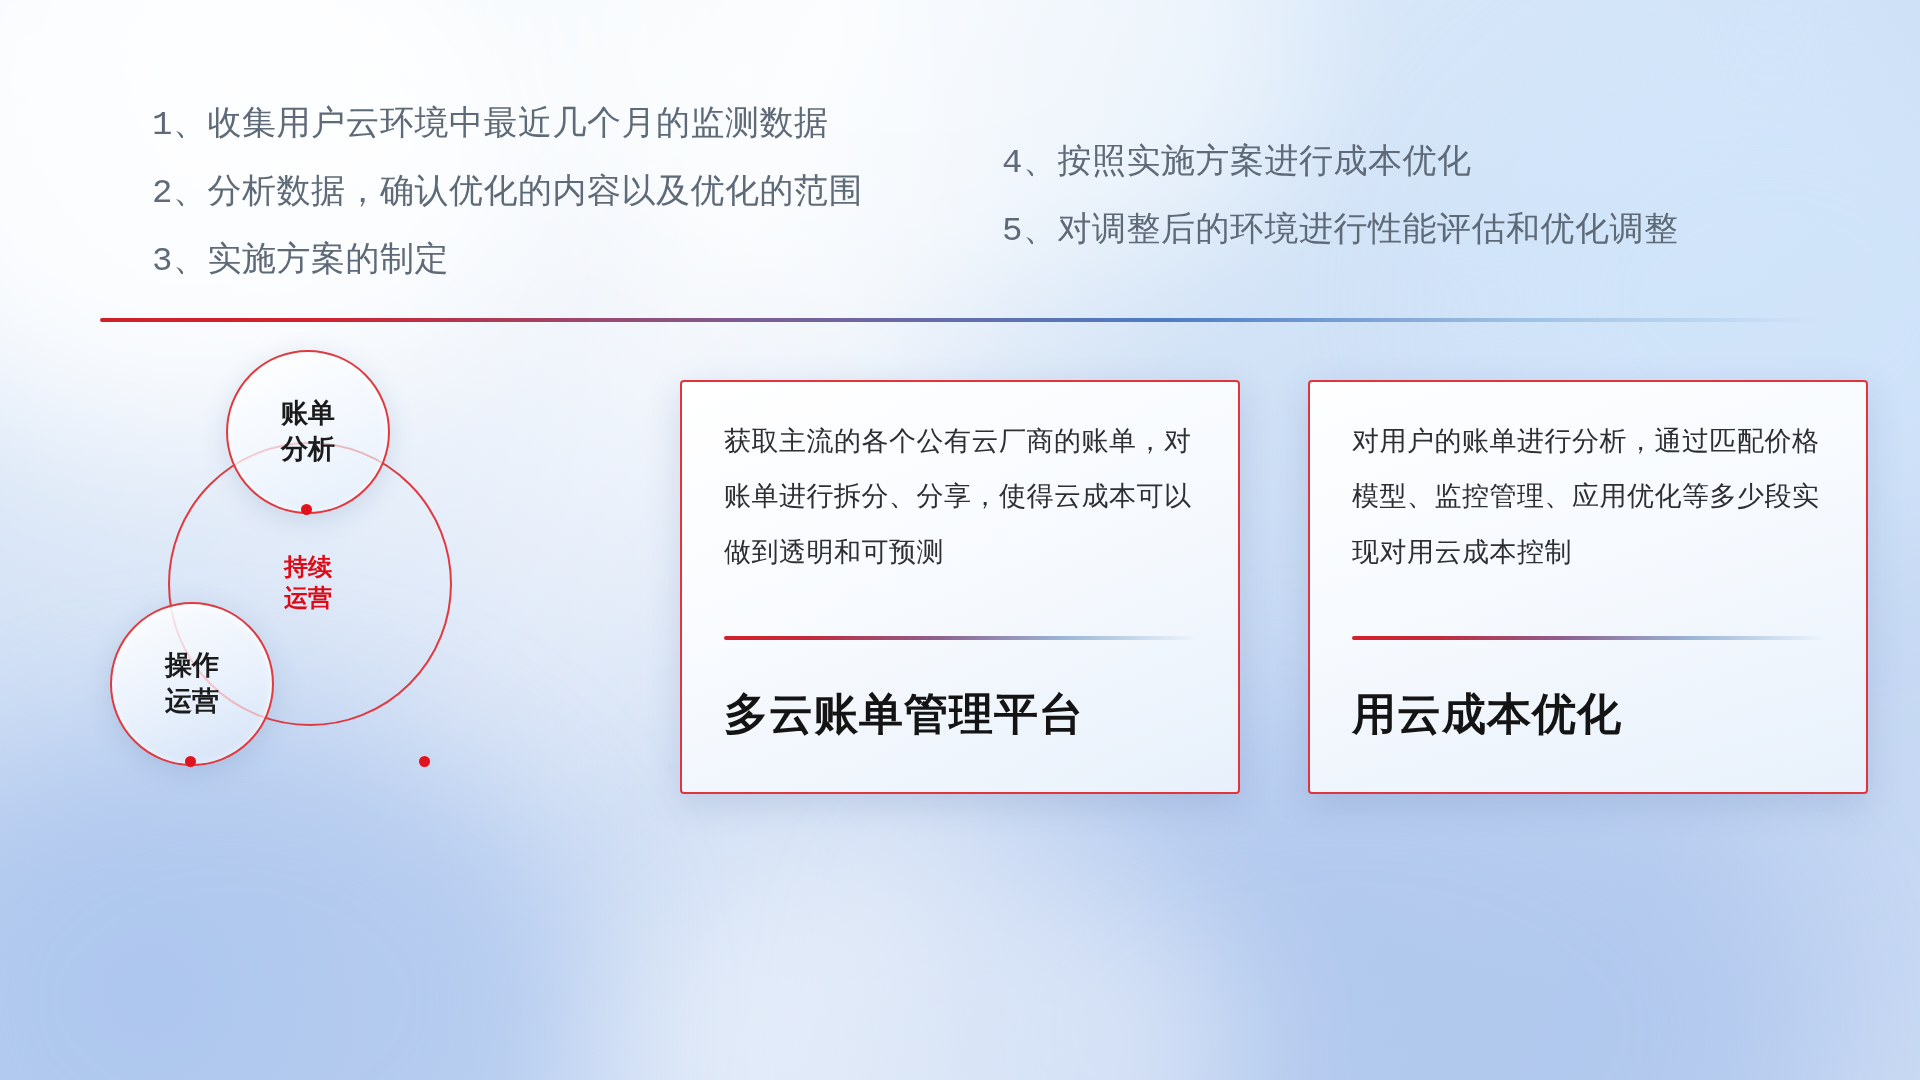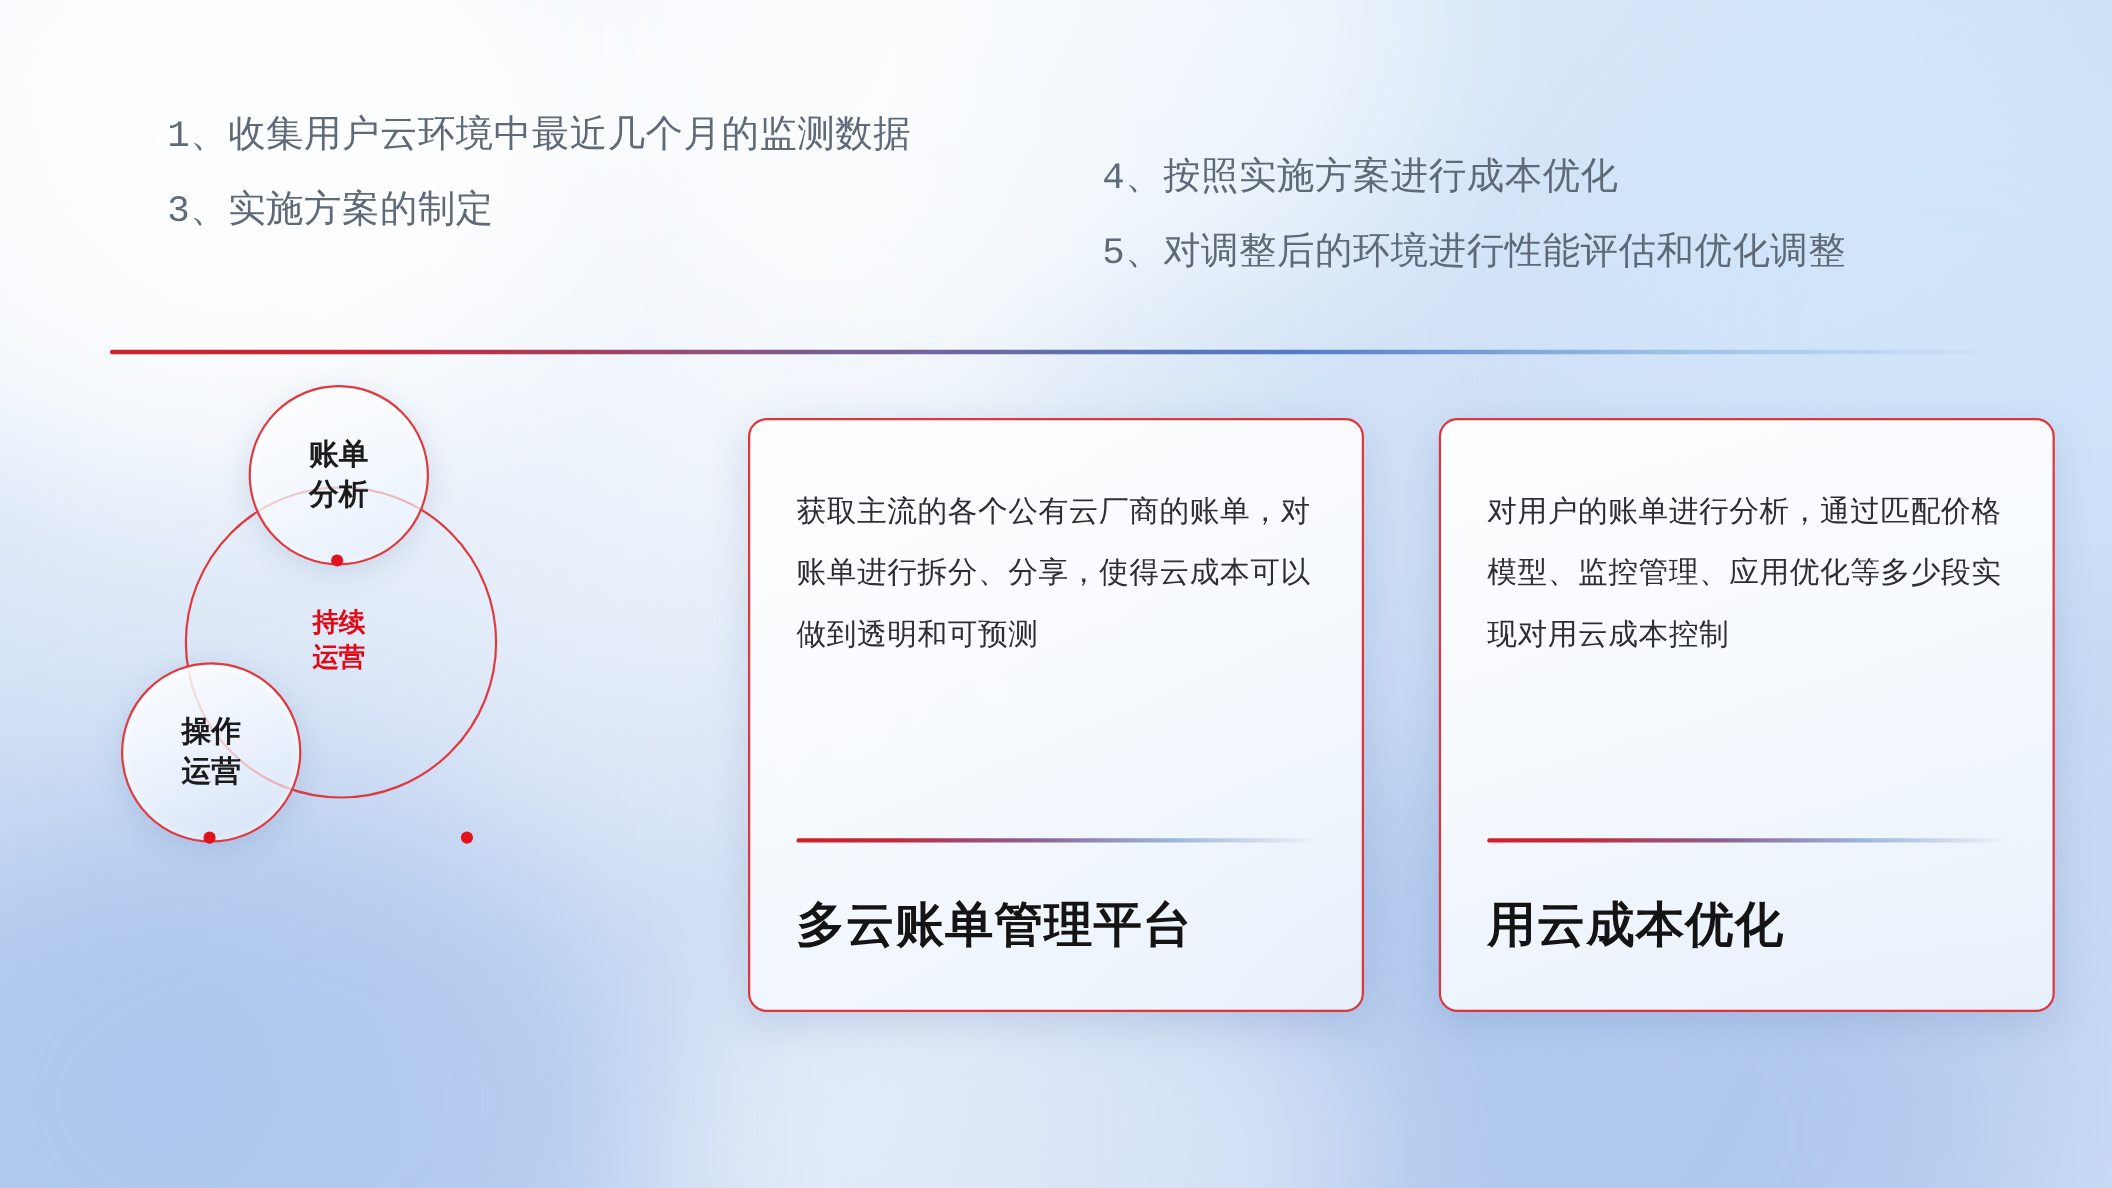--- a/index.html
+++ b/index.html
@@ -133,27 +133,27 @@
   }
   .dot-top { left: 201px; top: 154px; }
   .dot-left { left: 85px; top: 406px; }
   .dot-right { left: 319px; top: 406px; }
 
   
   .card {
     position: absolute;
     top: 380px;
     width: 560px;
-    height: 540px;
+    height: 414px;
     border: 2px solid #e0353c;
-    border-radius: 17px;
+    border-radius: 4px;
     background: linear-gradient(160deg, rgba(255,255,255,0.97) 0%, rgba(250,252,255,0.93) 45%, rgba(236,244,252,0.9) 100%);
     box-shadow: 0 10px 34px rgba(70,100,150,0.18);
     box-sizing: border-box;
-    padding: 56px 42px 34px 42px;
+    padding: 32px 42px 34px 42px;
   }
   .card-1 { left: 680px; }
   .card-2 { left: 1288px; margin-left: 20px; }
   .card-body {
     color: #2d2f33;
     font-size: 27px;
     line-height: 2.05;
     letter-spacing: 0.5px;
   }
   .card-rule {
@@ -183,20 +183,21 @@
   <div class="blob blob-a"></div>
   <div class="blob blob-b"></div>
   <div class="blob blob-c"></div>
   <div class="blob blob-d"></div>
   <div class="blob blob-e"></div>
   <div class="blob blob-f"></div>
 
   <div class="steps">
     <div class="steps-col left">
       <div class="step-line">1、收集用户云环境中最近几个月的监测数据</div>
+      <div class="step-line">2、分析数据，确认优化的内容以及优化的范围</div>
       <div class="step-line">3、实施方案的制定</div>
     </div>
     <div class="steps-col right">
       <div class="step-line">4、按照实施方案进行成本优化</div>
       <div class="step-line">5、对调整后的环境进行性能评估和优化调整</div>
     </div>
   </div>
 
   <div class="divider"></div>
 

